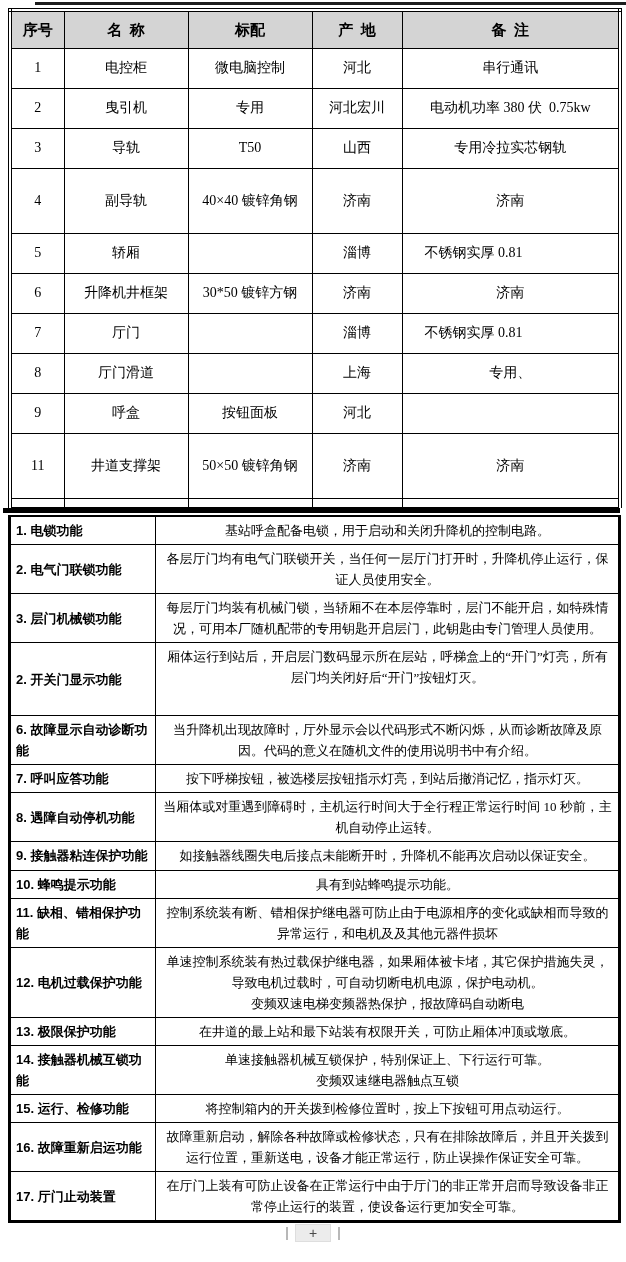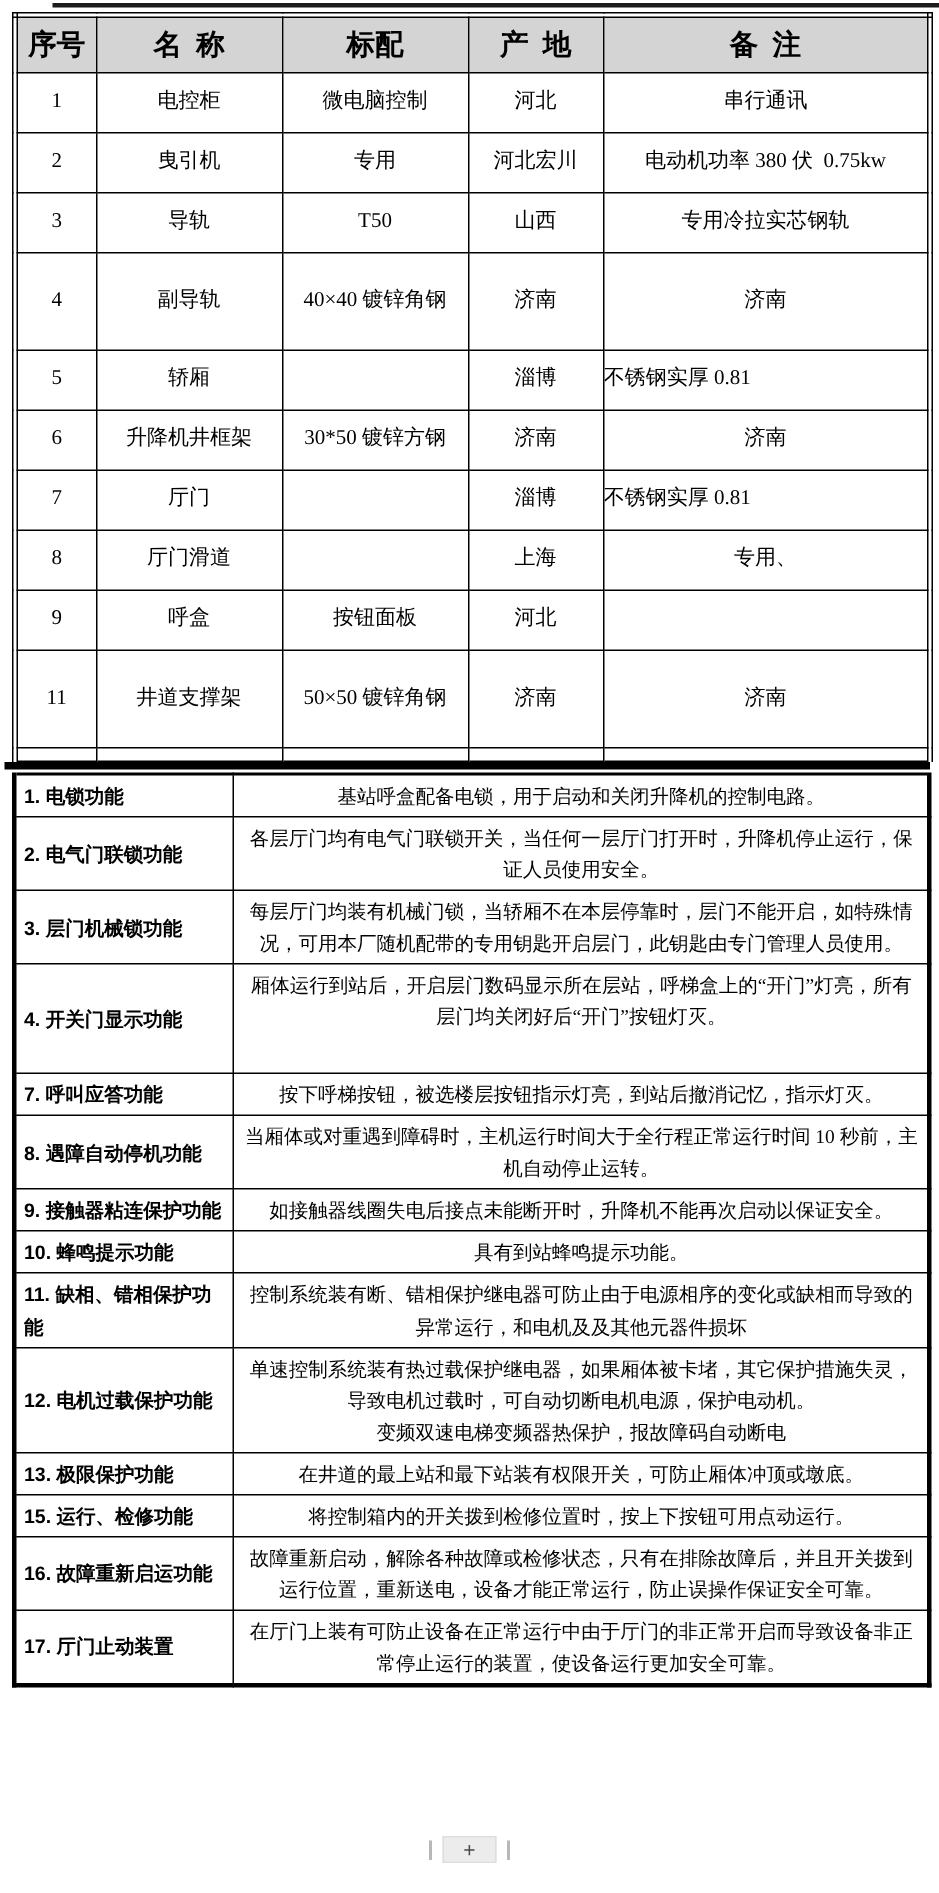--- a/index.html
+++ b/index.html
@@ -8,29 +8,29 @@
     font-family:"Liberation Serif","DejaVu Serif",serif;color:#000;
   }
   .top-rule{position:absolute;top:2px;left:35px;width:591px;height:3px;background:#1c1c1c;}
 
   table{border-collapse:collapse;table-layout:fixed;width:610px;margin-left:8px;}
   td,th{border:1px solid #000;overflow:hidden;white-space:pre-wrap;word-break:break-all;}
 
   
   .tbl1{margin-top:8px;border:4px double #000;border-bottom:1px solid #000;}
   .tbl1 th{
-    background:var(--header-bg,#d4d4d4);font-weight:bold;font-size:19px;
+    background:var(--header-bg,#d4d4d4);font-weight:bold;font-size:15px;
     height:34px;text-align:center;vertical-align:middle;
   }
   .tbl1 td{
     font-size:14px;text-align:center;vertical-align:middle;height:37px;
     padding:1px 4px;line-height:1.6;
   }
   .tbl1 tr.tall td{height:62px;}
-  .tbl1 td.left{text-align:left;padding-left:0;}
+  .tbl1 td.left{text-align:left;padding-left:22px;}
   .tbl1 tr.partial td{height:8px;border-bottom:none;padding:0;}
 
   
   .divider-bar{height:5px;background:#000;width:617px;margin:0 0 2px 3px;}
 
   
   .tbl2{border:3px solid #000;border-top:2px solid #000;}
   .tbl2 td{font-size:13px;line-height:1.62;}
   .tbl2 td.label{
     font-weight:bold;vertical-align:middle;text-align:left;
@@ -168,22 +168,26 @@
       </tr>
       <tr>
         <td class="label">2. 电气门联锁功能</td>
         <td class="desc">各层厅门均有电气门联锁开关，当任何一层厅门打开时，升降机停止运行，保证人员使用安全。</td>
       </tr>
       <tr>
         <td class="label">3. 层门机械锁功能</td>
         <td class="desc">每层厅门均装有机械门锁，当轿厢不在本层停靠时，层门不能开启，如特殊情况，可用本厂随机配带的专用钥匙开启层门，此钥匙由专门管理人员使用。</td>
       </tr>
       <tr class="spacious">
-        <td class="label">4. 开关门显示功能</td>
+        <td class="label">2. 开关门显示功能</td>
         <td class="desc">厢体运行到站后，开启层门数码显示所在层站，呼梯盒上的“开门”灯亮，所有层门均关闭好后“开门”按钮灯灭。</td>
+      </tr>
+      <tr>
+        <td class="label">6. 故障显示自动诊断功能</td>
+        <td class="desc">当升降机出现故障时，厅外显示会以代码形式不断闪烁，从而诊断故障及原因。代码的意义在随机文件的使用说明书中有介绍。</td>
       </tr>
       <tr>
         <td class="label">7. 呼叫应答功能</td>
         <td class="desc">按下呼梯按钮，被选楼层按钮指示灯亮，到站后撤消记忆，指示灯灭。</td>
       </tr>
       <tr>
         <td class="label">8. 遇障自动停机功能</td>
         <td class="desc">当厢体或对重遇到障碍时，主机运行时间大于全行程正常运行时间 10 秒前，主机自动停止运转。</td>
       </tr>
       <tr>
@@ -199,20 +203,25 @@
         <td class="desc">控制系统装有断、错相保护继电器可防止由于电源相序的变化或缺相而导致的异常运行，和电机及及其他元器件损坏</td>
       </tr>
       <tr>
         <td class="label">12. 电机过载保护功能</td>
         <td class="desc">单速控制系统装有热过载保护继电器，如果厢体被卡堵，其它保护措施失灵，导致电机过载时，可自动切断电机电源，保护电动机。
 变频双速电梯变频器热保护，报故障码自动断电</td>
       </tr>
       <tr>
         <td class="label">13. 极限保护功能</td>
         <td class="desc">在井道的最上站和最下站装有权限开关，可防止厢体冲顶或墩底。</td>
+      </tr>
+      <tr>
+        <td class="label">14. 接触器机械互锁功能</td>
+        <td class="desc">单速接触器机械互锁保护，特别保证上、下行运行可靠。
+变频双速继电器触点互锁</td>
       </tr>
       <tr>
         <td class="label">15. 运行、检修功能</td>
         <td class="desc">将控制箱内的开关拨到检修位置时，按上下按钮可用点动运行。</td>
       </tr>
       <tr>
         <td class="label">16. 故障重新启运功能</td>
         <td class="desc">故障重新启动，解除各种故障或检修状态，只有在排除故障后，并且开关拨到运行位置，重新送电，设备才能正常运行，防止误操作保证安全可靠。</td>
       </tr>
       <tr>

